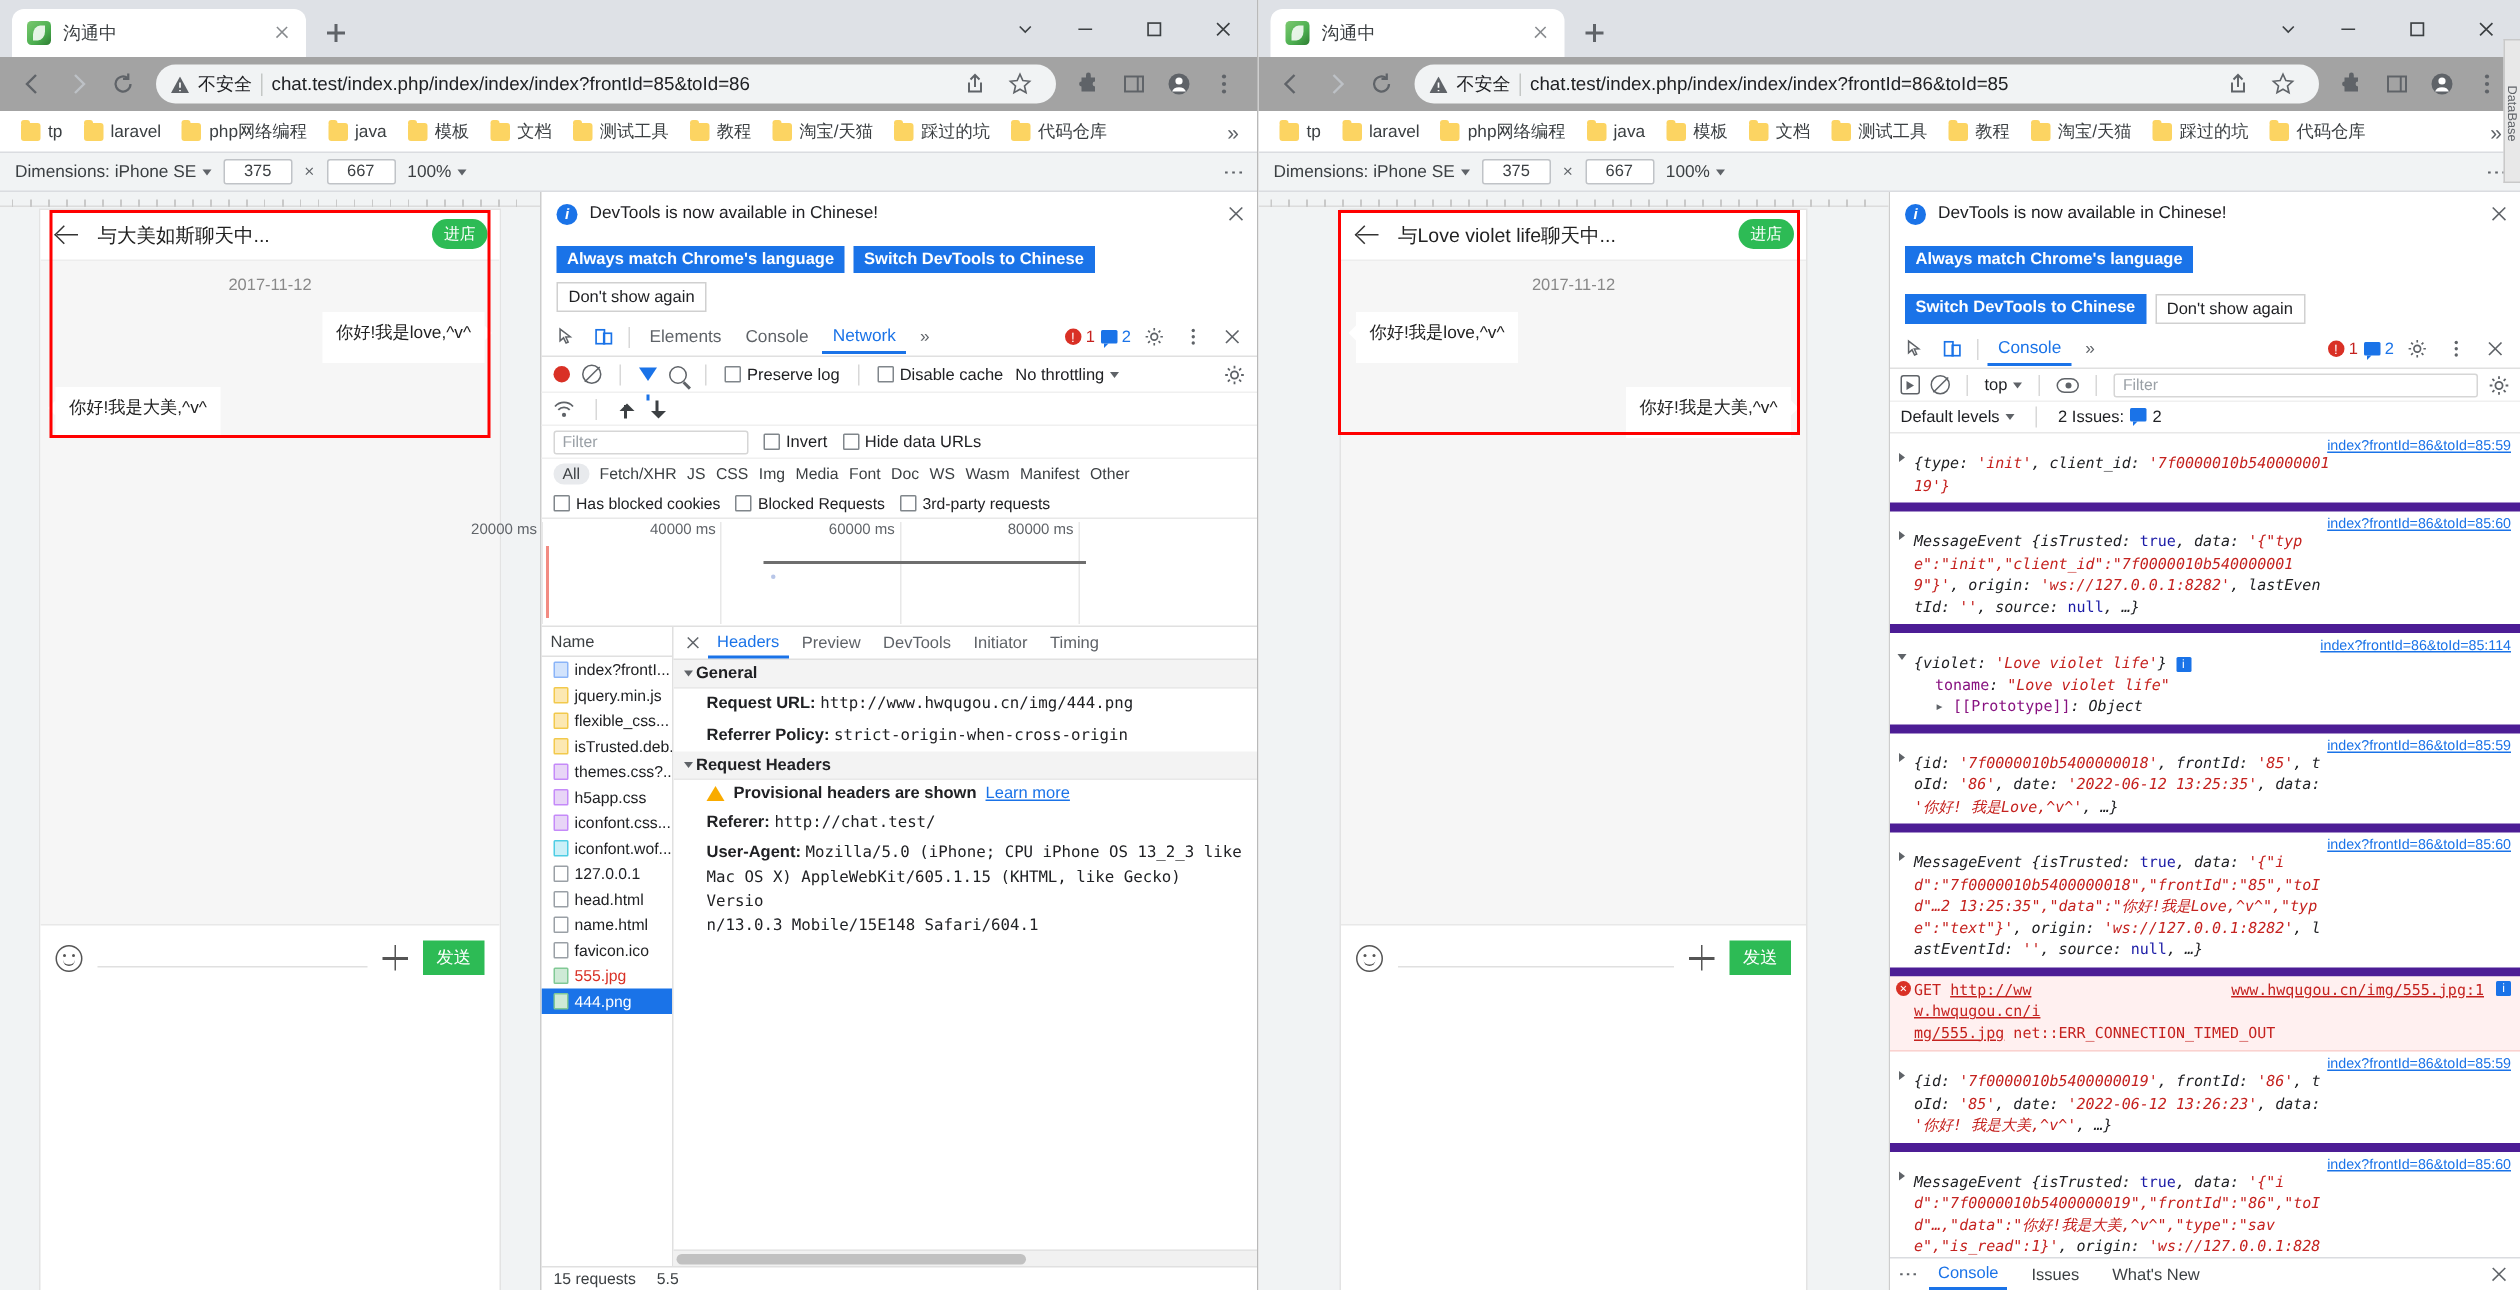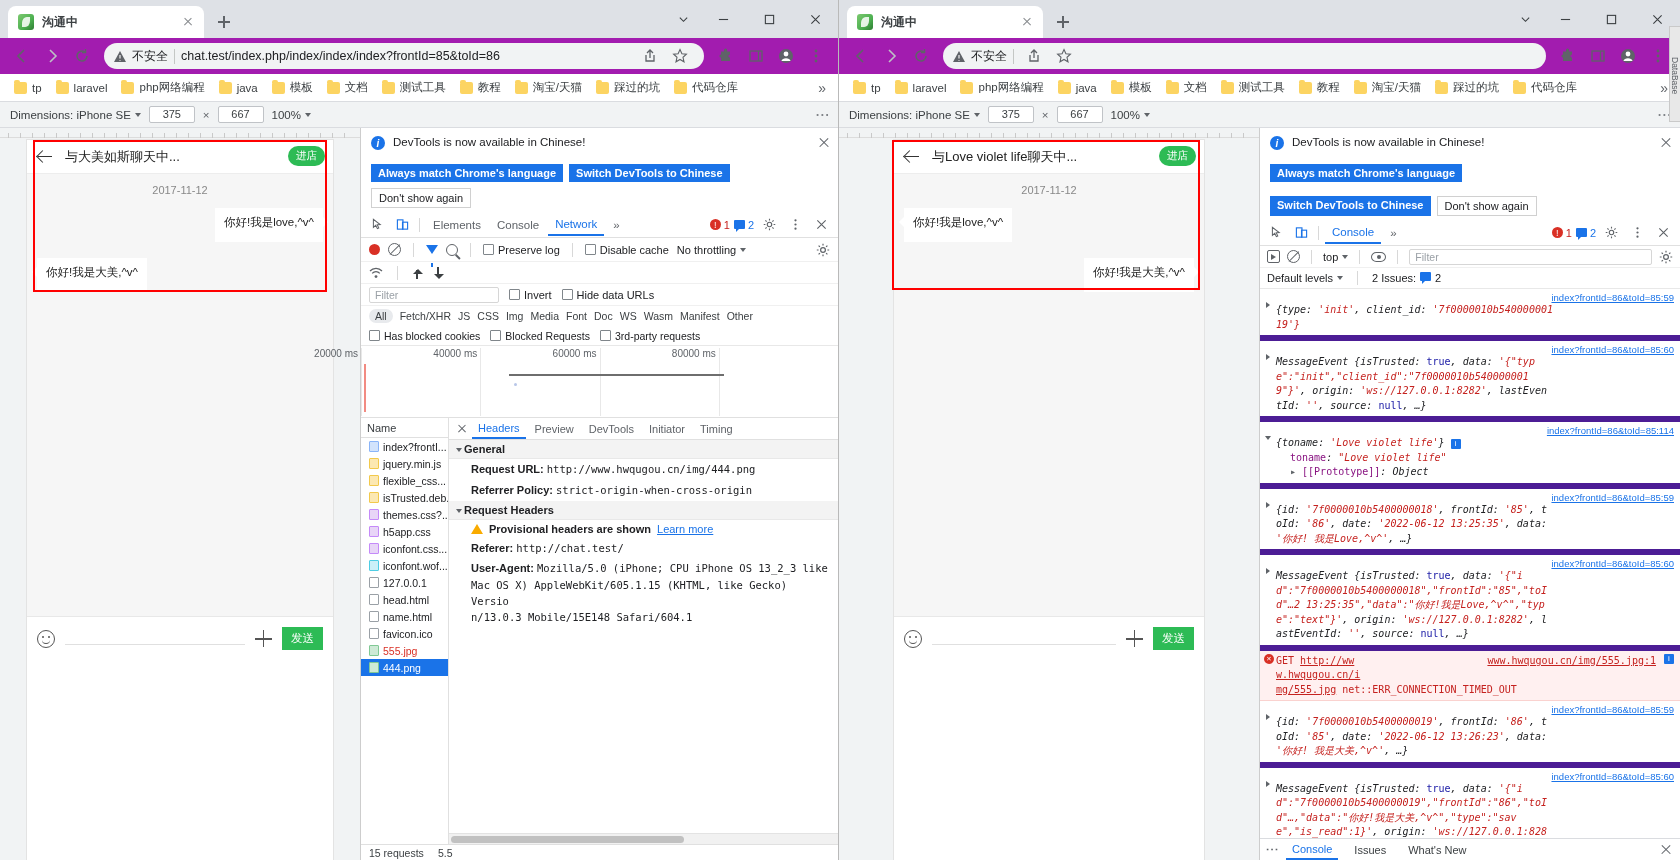--- a/index.html
+++ b/index.html
@@ -16,36 +16,36 @@
   
   .tabstrip { height:38px; background:#dee1e6; display:flex; align-items:flex-end;
               padding-left:8px; position:relative; }
   .tab { display:flex; align-items:center; height:32px; width:196px; background:#fff;
          border-radius:8px 8px 0 0; padding:0 8px 0 10px; gap:8px; font-size:12px; color:#3c4043; }
   .tab-fav { width:16px; height:16px; border-radius:3px;
              background:linear-gradient(135deg,#7bc96f 0%,#4caf50 60%,#2e7d32 100%);
              position:relative; flex:none; }
   .tab-fav::after{content:""; position:absolute; left:4px; top:3px; width:8px; height:10px;
              border-radius:60% 0 60% 0; background:#fff; opacity:.85; }
-  .tab-title { flex:1; white-space:nowrap; overflow:hidden;font-weight:bold; }
+  .tab-title { flex:1; white-space:nowrap; overflow:hidden; }
   .tab-x { width:16px; height:16px; position:relative; flex:none; opacity:.75; }
   .tab-x::before,.tab-x::after{content:""; position:absolute; left:3px; top:7px; width:10px;
             height:1.4px; background:#5f6368; }
   .tab-x::before{transform:rotate(45deg);} .tab-x::after{transform:rotate(-45deg);}
   .newtab { width:28px; height:28px; margin-left:6px; margin-bottom:2px; position:relative; }
   .newtab::before,.newtab::after{content:""; position:absolute; background:#5f6368; }
   .newtab::before{left:8px; top:13px; width:12px; height:1.6px;}
   .newtab::after{left:13.2px; top:8px; width:1.6px; height:12px;}
   .wincontrols { position:absolute; right:0; top:0; height:38px; display:flex; align-items:center; }
   .wc { width:46px; height:38px; display:flex; align-items:center; justify-content:center; }
   .wc svg { width:11px; height:11px; }
   .wc-chev { width:34px; }
 
   
-  .toolbar { height:36px; background:#a21caf; display:flex; align-items:center; gap:2px;
+  .toolbar { height:36px; background:#a3a3a3; display:flex; align-items:center; gap:2px;
              padding:0 8px; }
   .tbtn { width:28px; height:28px; display:flex; align-items:center; justify-content:center;
           border-radius:50%; flex:none; }
   .tbtn svg { width:16px; height:16px; }
   .omnibox { flex:1; height:26px; background:#f1f3f4; border-radius:13px; display:flex;
              align-items:center; padding:0 10px; gap:6px; font-size:12.5px; color:#202124;
              margin:0 6px; }
   .warn-tri { width:12px; height:11px; position:relative; flex:none; }
   .warn-tri svg{width:12px;height:11px;}
   .notsecure { color:#202124; font-size:12px; white-space:nowrap; }
@@ -854,20 +854,21 @@
       </div>
       <div class="omnibox">
         <span class="warn-tri">
           <svg viewBox="0 0 12 11">
               <path d="M6 0 L12 11 L0 11 Z" fill="#5f6368"></path>
               <path d="M6 4 L6 7.5 M6 9 L6 9.8" stroke="#fff" stroke-width="1.1"></path>
             </svg>
         </span>
         <span class="notsecure">不安全</span>
         <span class="omni-sep"></span>
+        <span class="omni-url">chat.test/index.php/index/index/index?frontId=86&amp;toId=85</span>
         <span class="omni-right">
           <span class="tbtn">
             <svg viewBox="0 0 16 16">
                 <path d="M4 7 V13 H12 V7" stroke="#5f6368" stroke-width="1.3" fill="none"></path>
                 <path d="M8 10 V2 M5 5 L8 2 L11 5" stroke="#5f6368" stroke-width="1.3" fill="none"></path>
               </svg>
           </span>
           <span class="tbtn">
             <svg viewBox="0 0 16 16">
                 <path d="M8 1.5 L9.9 5.7 L14.4 6.2 L11 9.3 L12 13.8 L8 11.5 L4 13.8 L5 9.3 L1.6 6.2 L6.1 5.7 Z" stroke="#5f6368" stroke-width="1.1" fill="none"></path>
@@ -1108,21 +1109,21 @@
               <div><span class="str">e":"init","client_id":"7f0000010b540000001</span></div>
               <div><span class="str">9"}'</span><span class="obj">, origin: </span><span class="str">'ws://127.0.0.1:8282'</span><span class="obj">, lastEven</span></div>
               <div><span class="obj">tId: </span><span class="str">''</span><span class="obj">, source: </span><span class="kw">null</span><span class="obj">, …}</span></div>
             </div>
           </div>
 
           <div class="centry">
             <span class="csrc">index?frontId=86&amp;toId=85:114</span>
             <span class="cexp open"></span>
             <div class="ctext">
-              <div><span class="obj">{toname: </span><span class="str">'Love violet life'</span><span class="obj">} </span><span class="info-badge">i</span></div>
+              <div><span class="obj">{violet: </span><span class="str">'Love violet life'</span><span class="obj">} </span><span class="info-badge">i</span></div>
               <div style="padding-left:14px;"><span class="key">toname</span><span class="obj">: </span><span class="str">"Love violet life"</span></div>
               <div style="padding-left:14px;"><span class="gray">▸</span> <span class="key">[[Prototype]]</span><span class="obj">: Object</span></div>
             </div>
           </div>
 
           <div class="centry">
             <span class="csrc">index?frontId=86&amp;toId=85:59</span>
             <span class="cexp"></span>
             <div class="ctext">
               <div><span class="obj">{id: </span><span class="str">'7f0000010b5400000018'</span><span class="obj">, frontId: </span><span class="str">'85'</span><span class="obj">, t</span></div>

